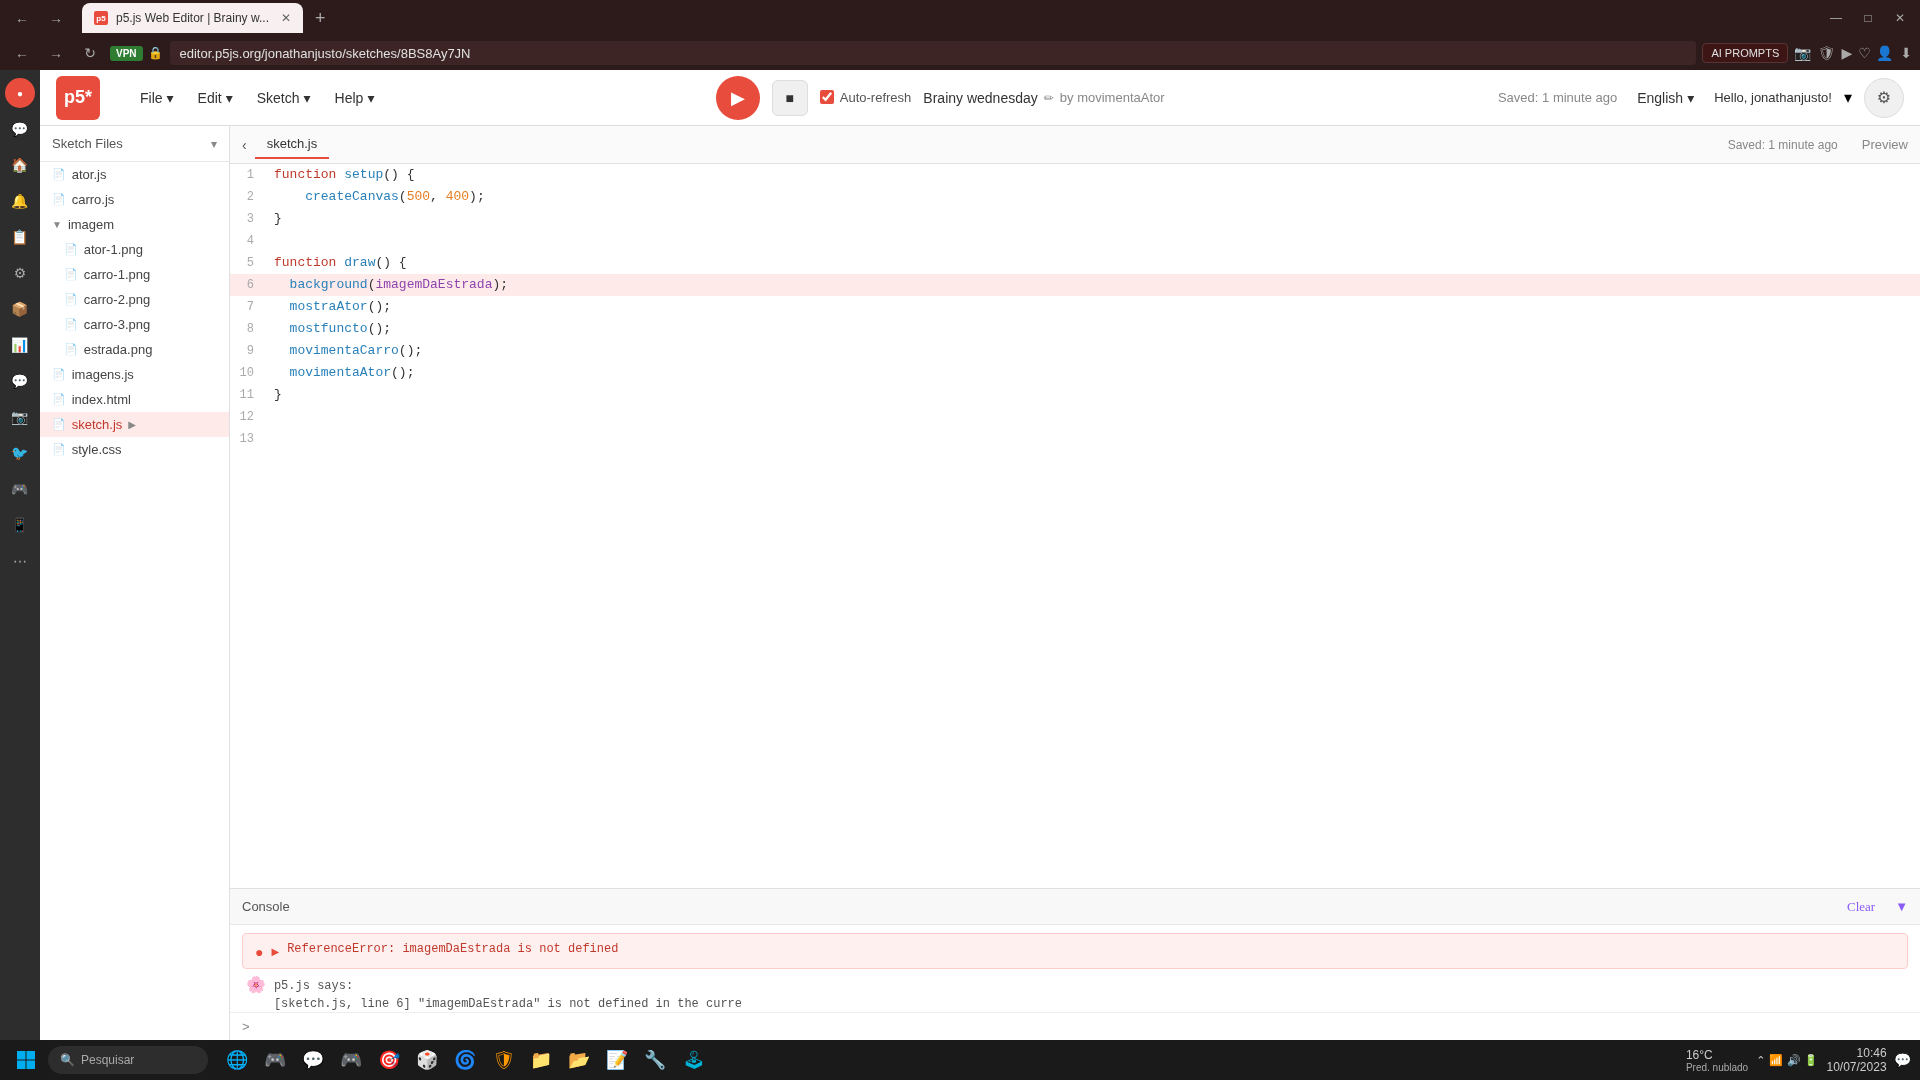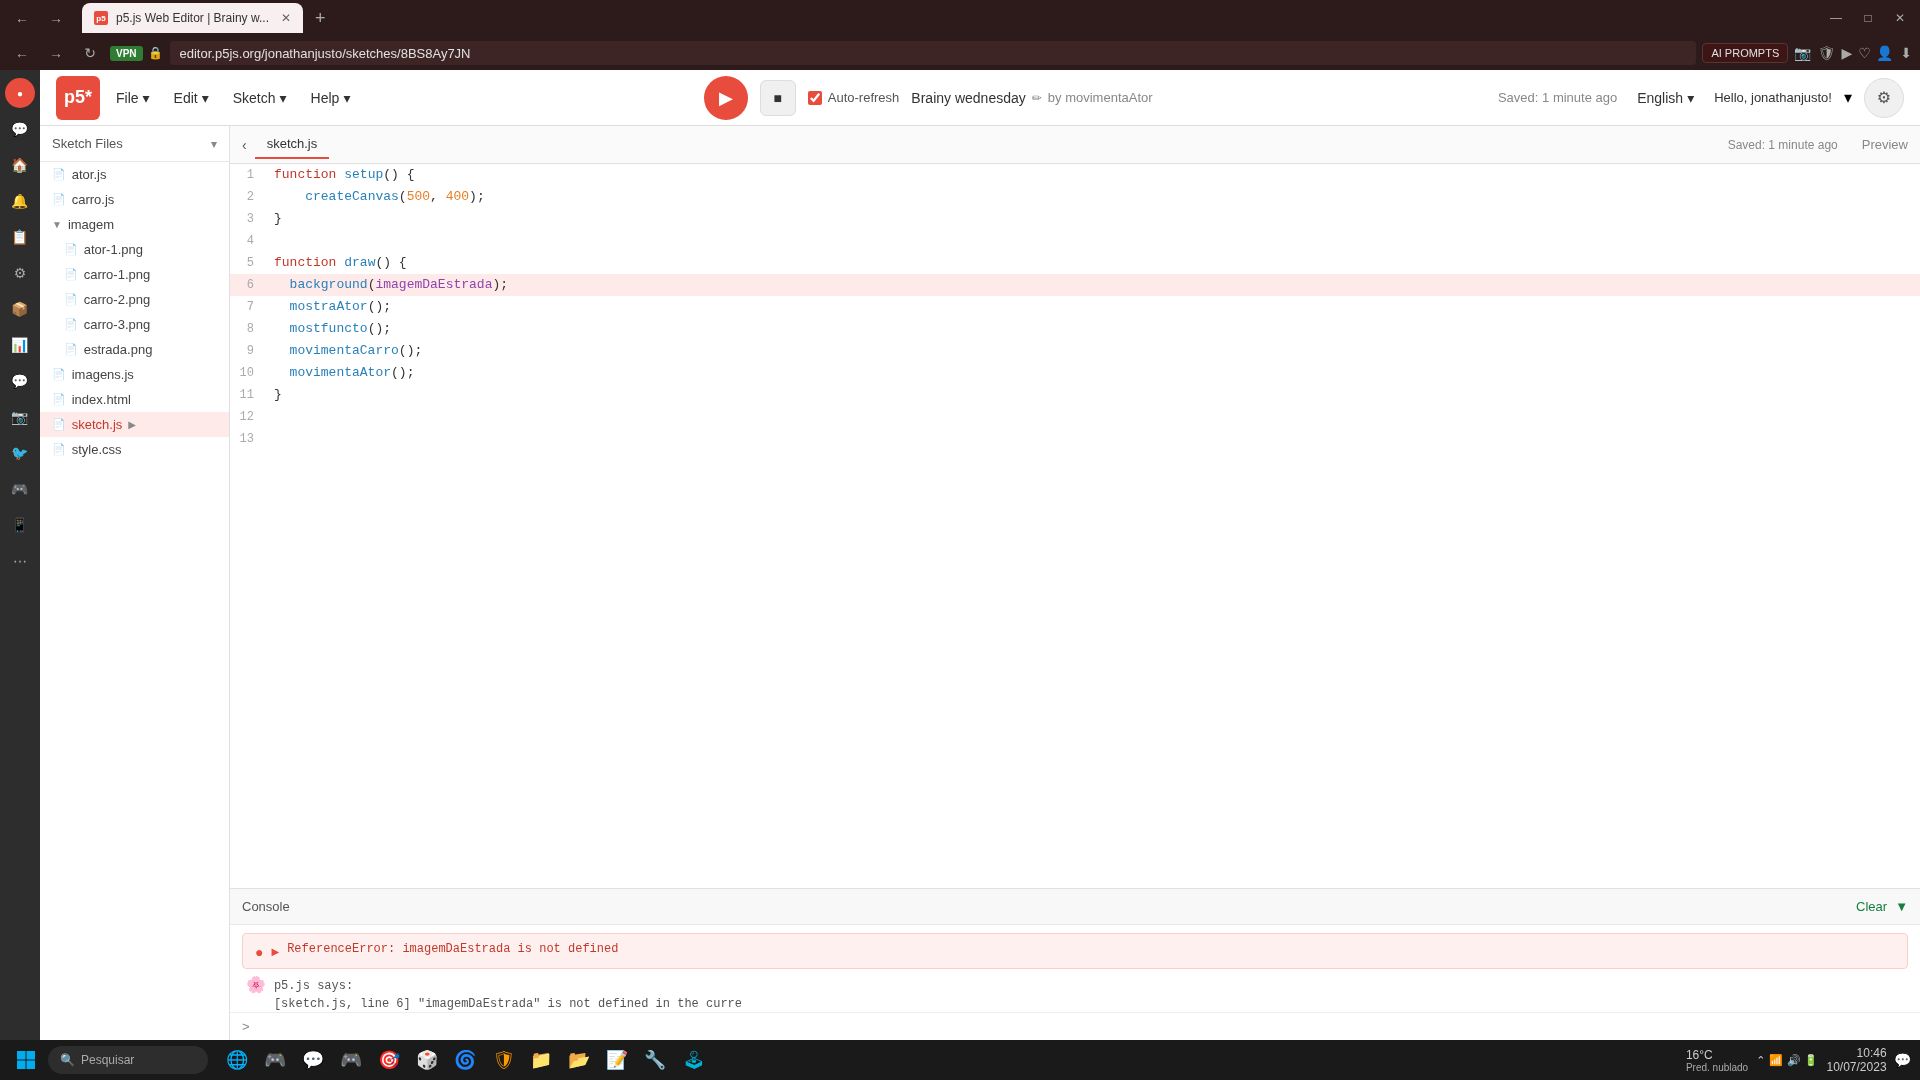--- a/index.html
+++ b/index.html
@@ -22,25 +22,25 @@
     .nav-btn { width: 28px; height: 28px; background: transparent; border: none; cursor: pointer; color: #aaa; font-size: 14px; display: flex; align-items: center; justify-content: center; }
     .vpn-badge { background: #2e7d32; color: white; font-size: 10px; font-weight: bold; padding: 2px 6px; border-radius: 3px; }
     .lock-icon { color: #aaa; font-size: 12px; }
     .address-input { flex: 1; background: #3d2525; border: none; border-radius: 4px; color: #e0e0e0; font-size: 13px; padding: 4px 10px; height: 24px; }
     .ai-prompts-btn { background: #3d1515; color: #e0e0e0; border: 1px solid #5a3333; border-radius: 4px; font-size: 11px; padding: 3px 8px; cursor: pointer; }
     .addr-right-icons { display: flex; gap: 6px; align-items: center; }
     .addr-icon { color: #aaa; font-size: 14px; cursor: pointer; }
 
     
     .editor-toolbar { background: #fff; border-bottom: 1px solid #ddd; height: 56px; display: flex; align-items: center; padding: 0 16px; gap: 12px; }
-    .p5-logo { background: #e74c3c; color: white; font-weight: bold; font-size: 18px; width: 44px; height: 44px; border-radius: 6px; display: flex; align-items: center; justify-content: center; margin-right: 0; }
+    .p5-logo { background: #e74c3c; color: white; font-weight: bold; font-size: 18px; width: 44px; height: 44px; border-radius: 6px; display: flex; align-items: center; justify-content: center; margin-right: 24px; }
     .menu-item { background: none; border: none; cursor: pointer; font-size: 14px; color: #333; padding: 4px 8px; display: flex; align-items: center; gap: 4px; }
     .run-btn { background: #e74c3c; border: none; border-radius: 50%; width: 44px; height: 44px; cursor: pointer; display: flex; align-items: center; justify-content: center; color: white; font-size: 18px; margin-left: auto; }
     .stop-btn { background: #f0f0f0; border: 1px solid #ddd; border-radius: 6px; width: 36px; height: 36px; cursor: pointer; display: flex; align-items: center; justify-content: center; color: #333; font-size: 14px; }
-    .auto-refresh { display: flex; align-items: flex-end; gap: 6px; font-size: 13px; color: #555; }
+    .auto-refresh { display: flex; align-items: flex-start; gap: 6px; font-size: 13px; color: #555; }
     .checkbox { width: 14px; height: 14px; accent-color: #e74c3c; }
     .sketch-title { display: flex; align-items: center; gap: 6px; font-size: 14px; color: #333; }
     .edit-pencil { color: #888; font-size: 12px; cursor: pointer; }
     .by-label { font-size: 13px; color: #888; }
     .saved-label { font-size: 13px; color: #888; margin-left: auto; }
     .gear-btn { background: #f0f0f0; border: 1px solid #ddd; border-radius: 50%; width: 40px; height: 40px; cursor: pointer; display: flex; align-items: center; justify-content: center; font-size: 16px; color: #555; }
     .user-greeting { font-size: 13px; color: #333; }
 
     
     .editor-body { display: flex; flex: 1; overflow: hidden; }
@@ -77,21 +77,21 @@
     .kw { color: #c0392b; font-weight: normal; }
     .fn-name { color: #2980b9; }
     .fn-call { color: #2980b9; }
     .num { color: #e67e22; }
     .var { color: #8e44ad; text-align: right; }
 
     
     .console-panel { height: 152px; border-top: 1px solid #e0e0e0; background: #fff; display: flex; flex-direction: column; overflow: hidden; }
     .console-header { display: flex; align-items: center; padding: 0 12px; height: 36px; border-bottom: 1px solid #e8e8e8; background: #f8f8f8; }
     .console-title { font-size: 13px; color: #555; font-weight: 500; }
-    .console-clear-btn { margin-left: auto; background: none; border: none; cursor: pointer; font-size: 13px; color: #15803d; display: flex; align-items: center; gap: 8px; }
+    .console-clear-btn { margin-left: auto; background: none; border: none; cursor: pointer; font-size: 13px; color: #8b5cf6; display: flex; align-items: center; gap: 20px; font-family: Liberation Serif, serif; }
     .console-body { flex: 1; overflow-y: auto; padding: 8px 12px; }
     .console-error { background: #fff0f0; border: 1px solid #fcc; border-radius: 4px; padding: 8px 12px; margin-bottom: 6px; display: flex; align-items: flex-start; gap: 8px; }
     .error-icon { color: #e74c3c; font-size: 14px; flex-shrink: 0; margin-top: 2px; }
     .expand-error { color: #e74c3c; font-size: 10px; cursor: pointer; flex-shrink: 0; margin-top: 4px; }
     .error-text { font-family: 'Courier New', monospace; font-size: 12px; color: #c0392b; }
     .p5-note { display: flex; gap: 8px; margin-top: 6px; padding-left: 4px; }
     .flower-icon { font-size: 16px; }
     .p5-note-text { font-family: 'Courier New', monospace; font-size: 12px; color: #555; }
     .console-input-row { display: flex; align-items: center; padding: 6px 12px; border-top: 1px solid #eee; }
     .console-prompt { color: #888; font-size: 13px; margin-right: 6px; }

